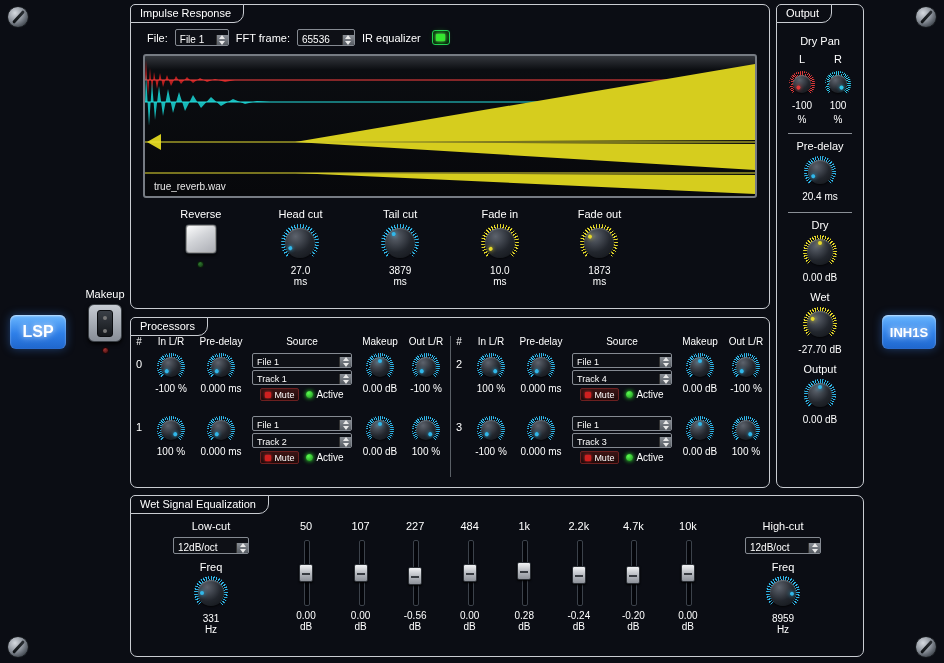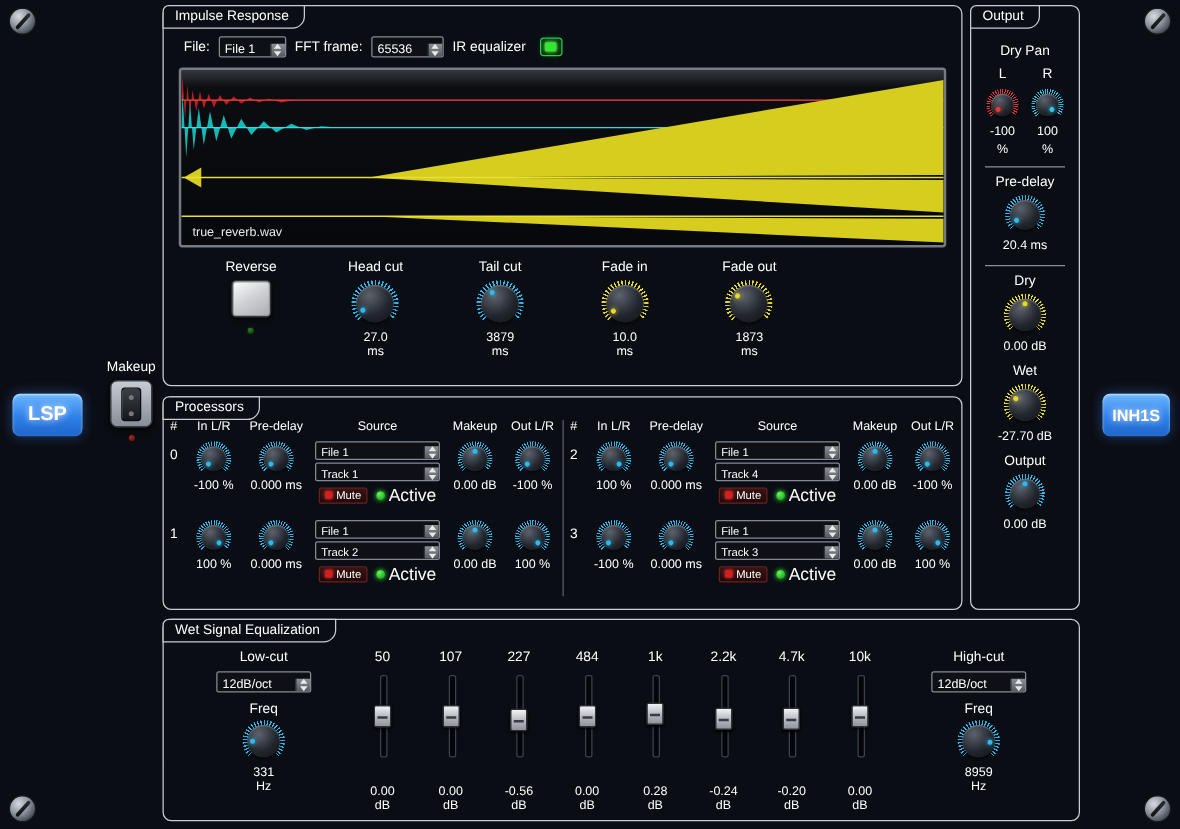--- a/index.html
+++ b/index.html
@@ -102,39 +102,39 @@
   .pidx { font-size:11px; text-align:center; margin-top:7px; }
   .kcell { display:flex; flex-direction:column; align-items:center; padding-top:2px; }
   .kcell .kval { font-size:10px; margin-top:2px; }
   .srccell { display:flex; flex-direction:column; gap:2px; padding:2px 5px 0; }
   .srccell .combo { height:15px; }
   .srccell .ctext { font-size:9px; padding-top:1px; }
   .ma { display:flex; gap:7px; align-items:center; justify-content:center; margin-top:1px; }
   .mute-btn { display:inline-flex; align-items:center; gap:3px; height:13px; padding:0 4px; font-size:9px;
     background:linear-gradient(#3a1414,#200a0a); border:1px solid #6b2020; border-radius:2px; }
   .mute-btn .sq { width:6px; height:6px; background:#d02020; border-radius:1px; box-shadow:0 0 3px #f33; }
-  .active-ind { display:inline-flex; align-items:center; gap:3px; font-size:14px; }
+  .active-ind { display:inline-flex; align-items:center; gap:3px; font-size:10px; }
   .active-ind .dot { width:7px; height:7px; border-radius:50%;
     background:radial-gradient(circle at 35% 30%, #5aff50, #1d8a1d); box-shadow:0 0 4px #3f3; }
   
   .eqrow { display:flex; align-items:flex-start; padding:24px 34px 0; }
   .cutblk { width:92px; display:flex; flex-direction:column; align-items:center; font-size:11px; }
   .cutblk .combo { margin-top:5px; }
   .cutblk .freq { margin-top:7px; }
   .cutblk .knob { margin-top:3px; }
   .bands { flex:1; display:flex; justify-content:space-between; padding:0 26px; }
   .band { width:46px; display:flex; flex-direction:column; align-items:center; font-size:11px; }
   .fader { position:relative; width:14px; height:66px; margin-top:8px; }
   .fader::before { content:""; position:absolute; left:50%; top:0; bottom:0; width:4px; margin-left:-2px;
     background:#04050a; border:1px solid #3c424b; border-radius:2px; }
   .fhandle { position:absolute; left:0; right:0; height:18px; top:calc(50% - 9px + var(--off,0px));
     background:linear-gradient(180deg,#f2f3f5,#b9bcc2 50%,#8f939b); border:1px solid #2c3036; border-radius:2px;
     box-shadow:0 1px 2px #000; }
   .fhandle::after { content:""; position:absolute; left:2px; right:2px; top:8px; height:2px; background:#383c42; }
-  .band .kval { margin-top:22px; }
+  .band .kval { margin-top:4px; }
 </style>
 </head>
 <body>
 
 <div class="screw tl"></div>
 <div class="screw tr"></div>
 <div class="screw bl"></div>
 <div class="screw br"></div>
 
 <div class="logo lsp">LSP</div>

